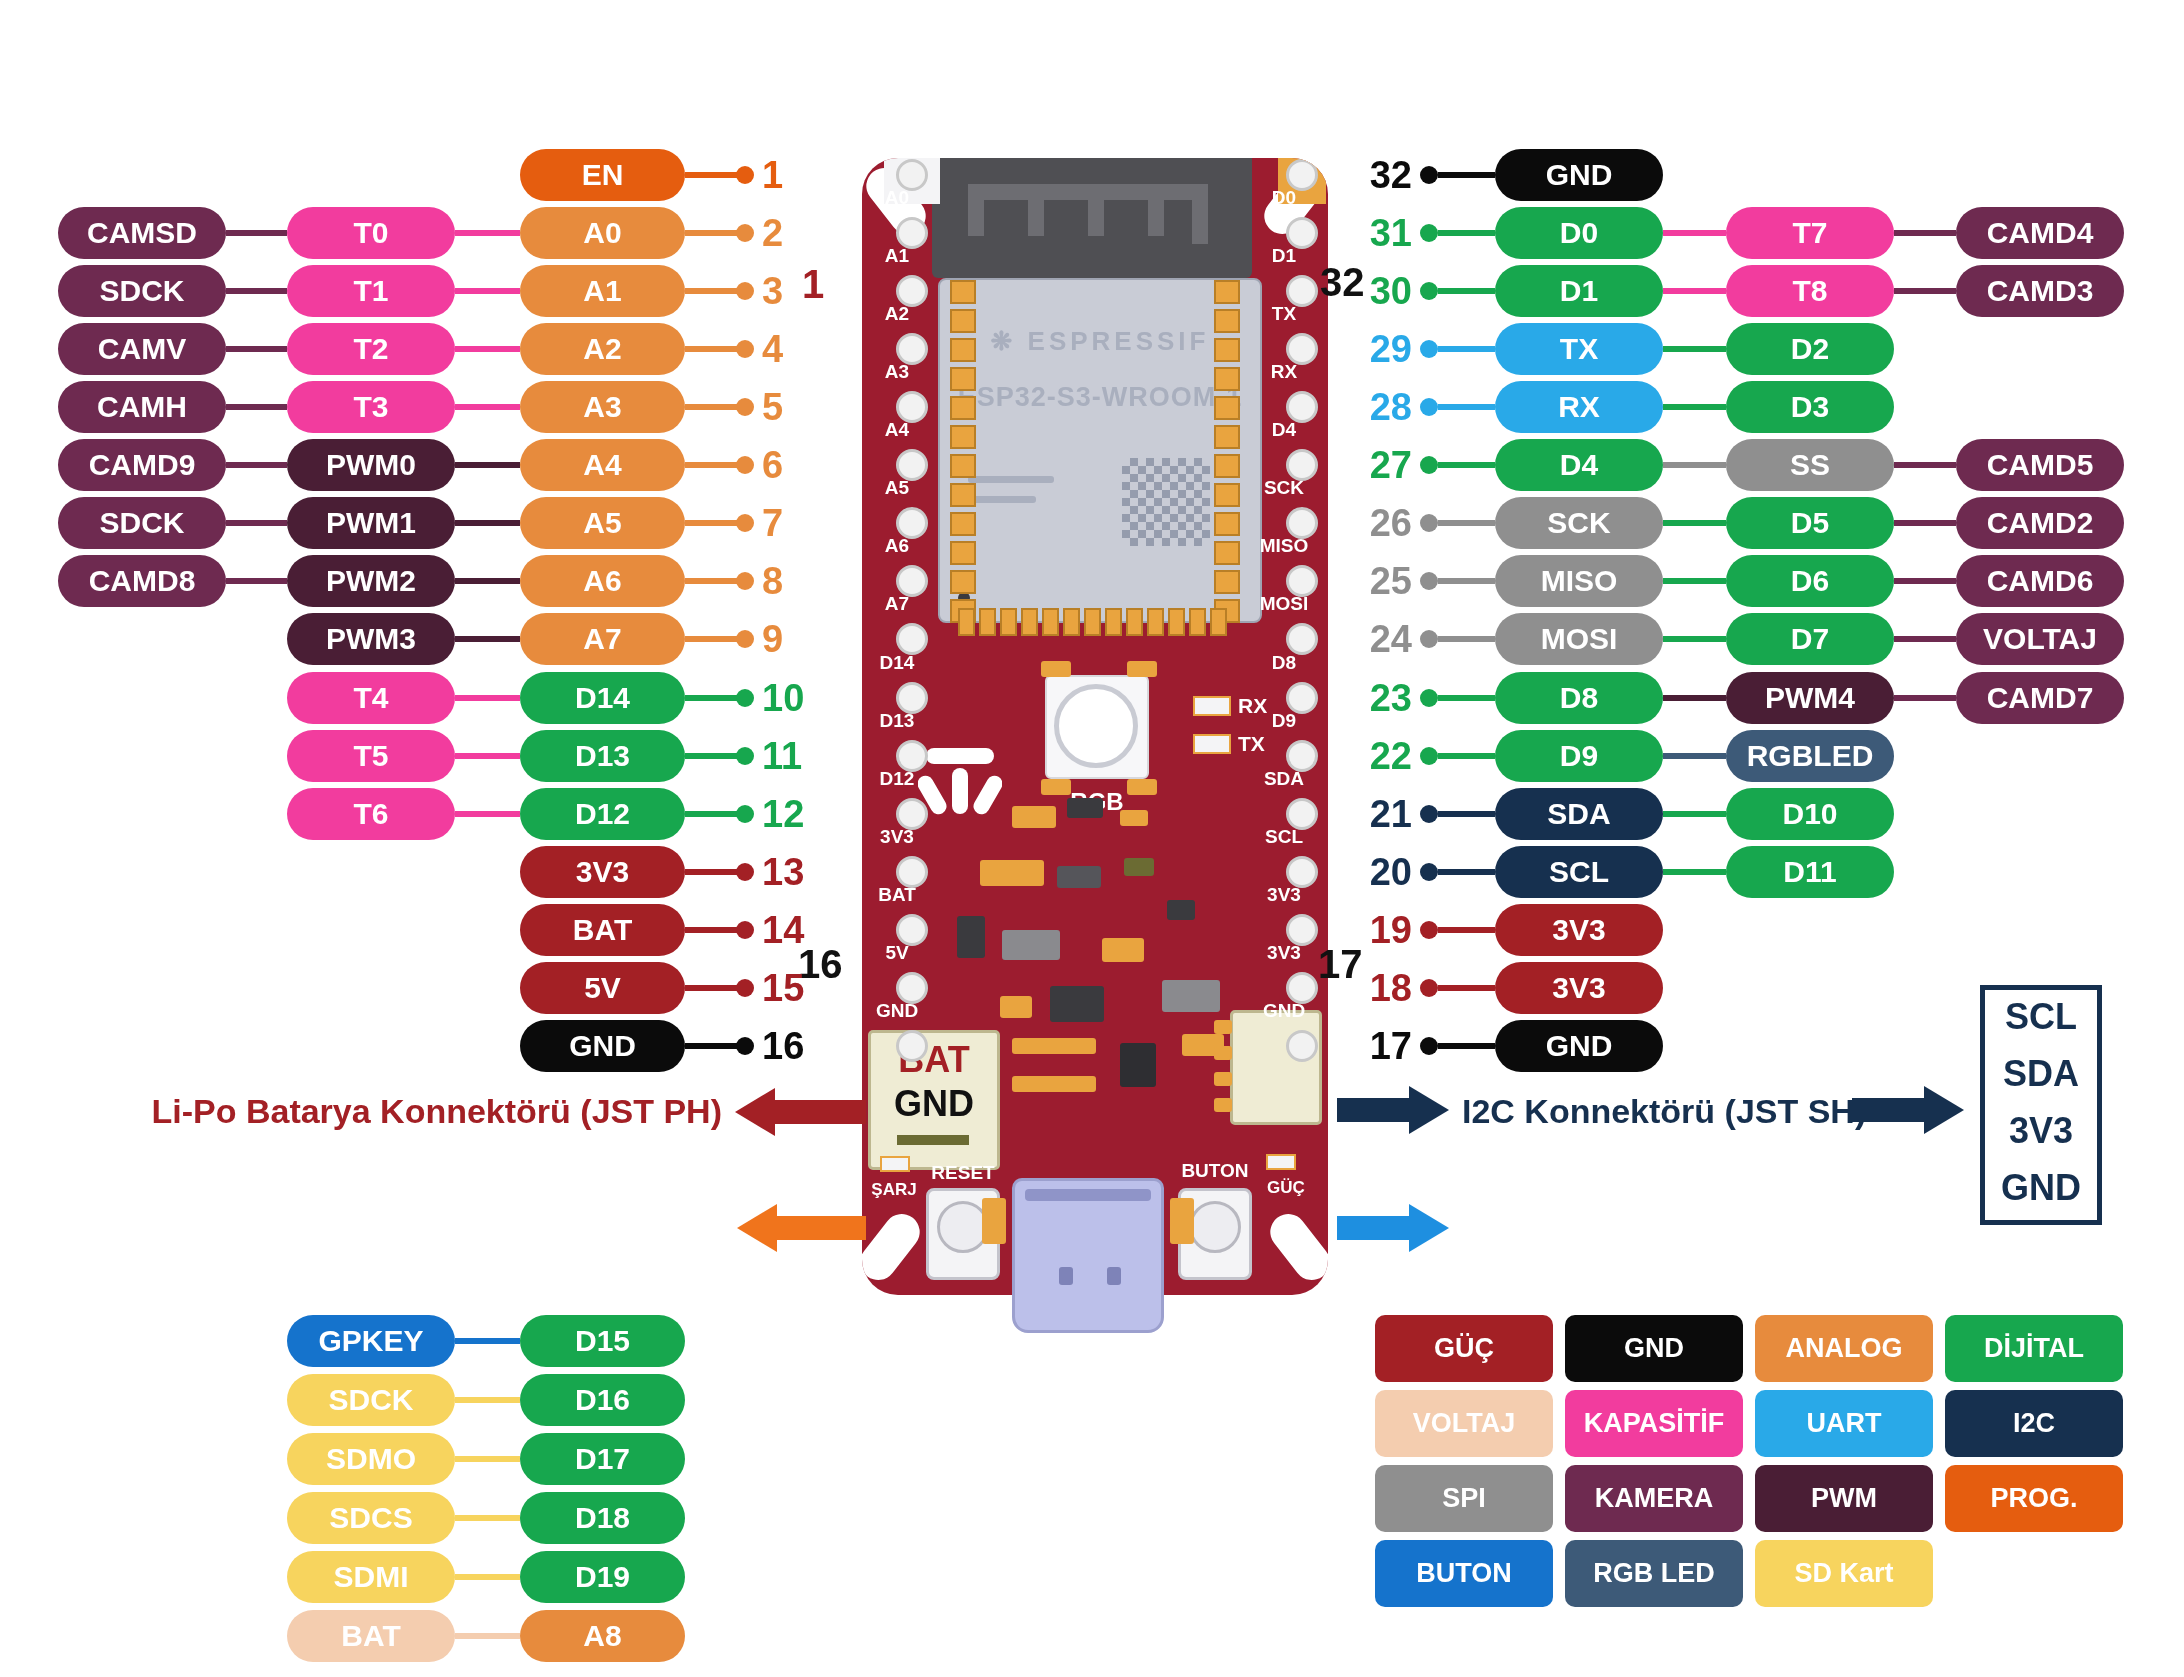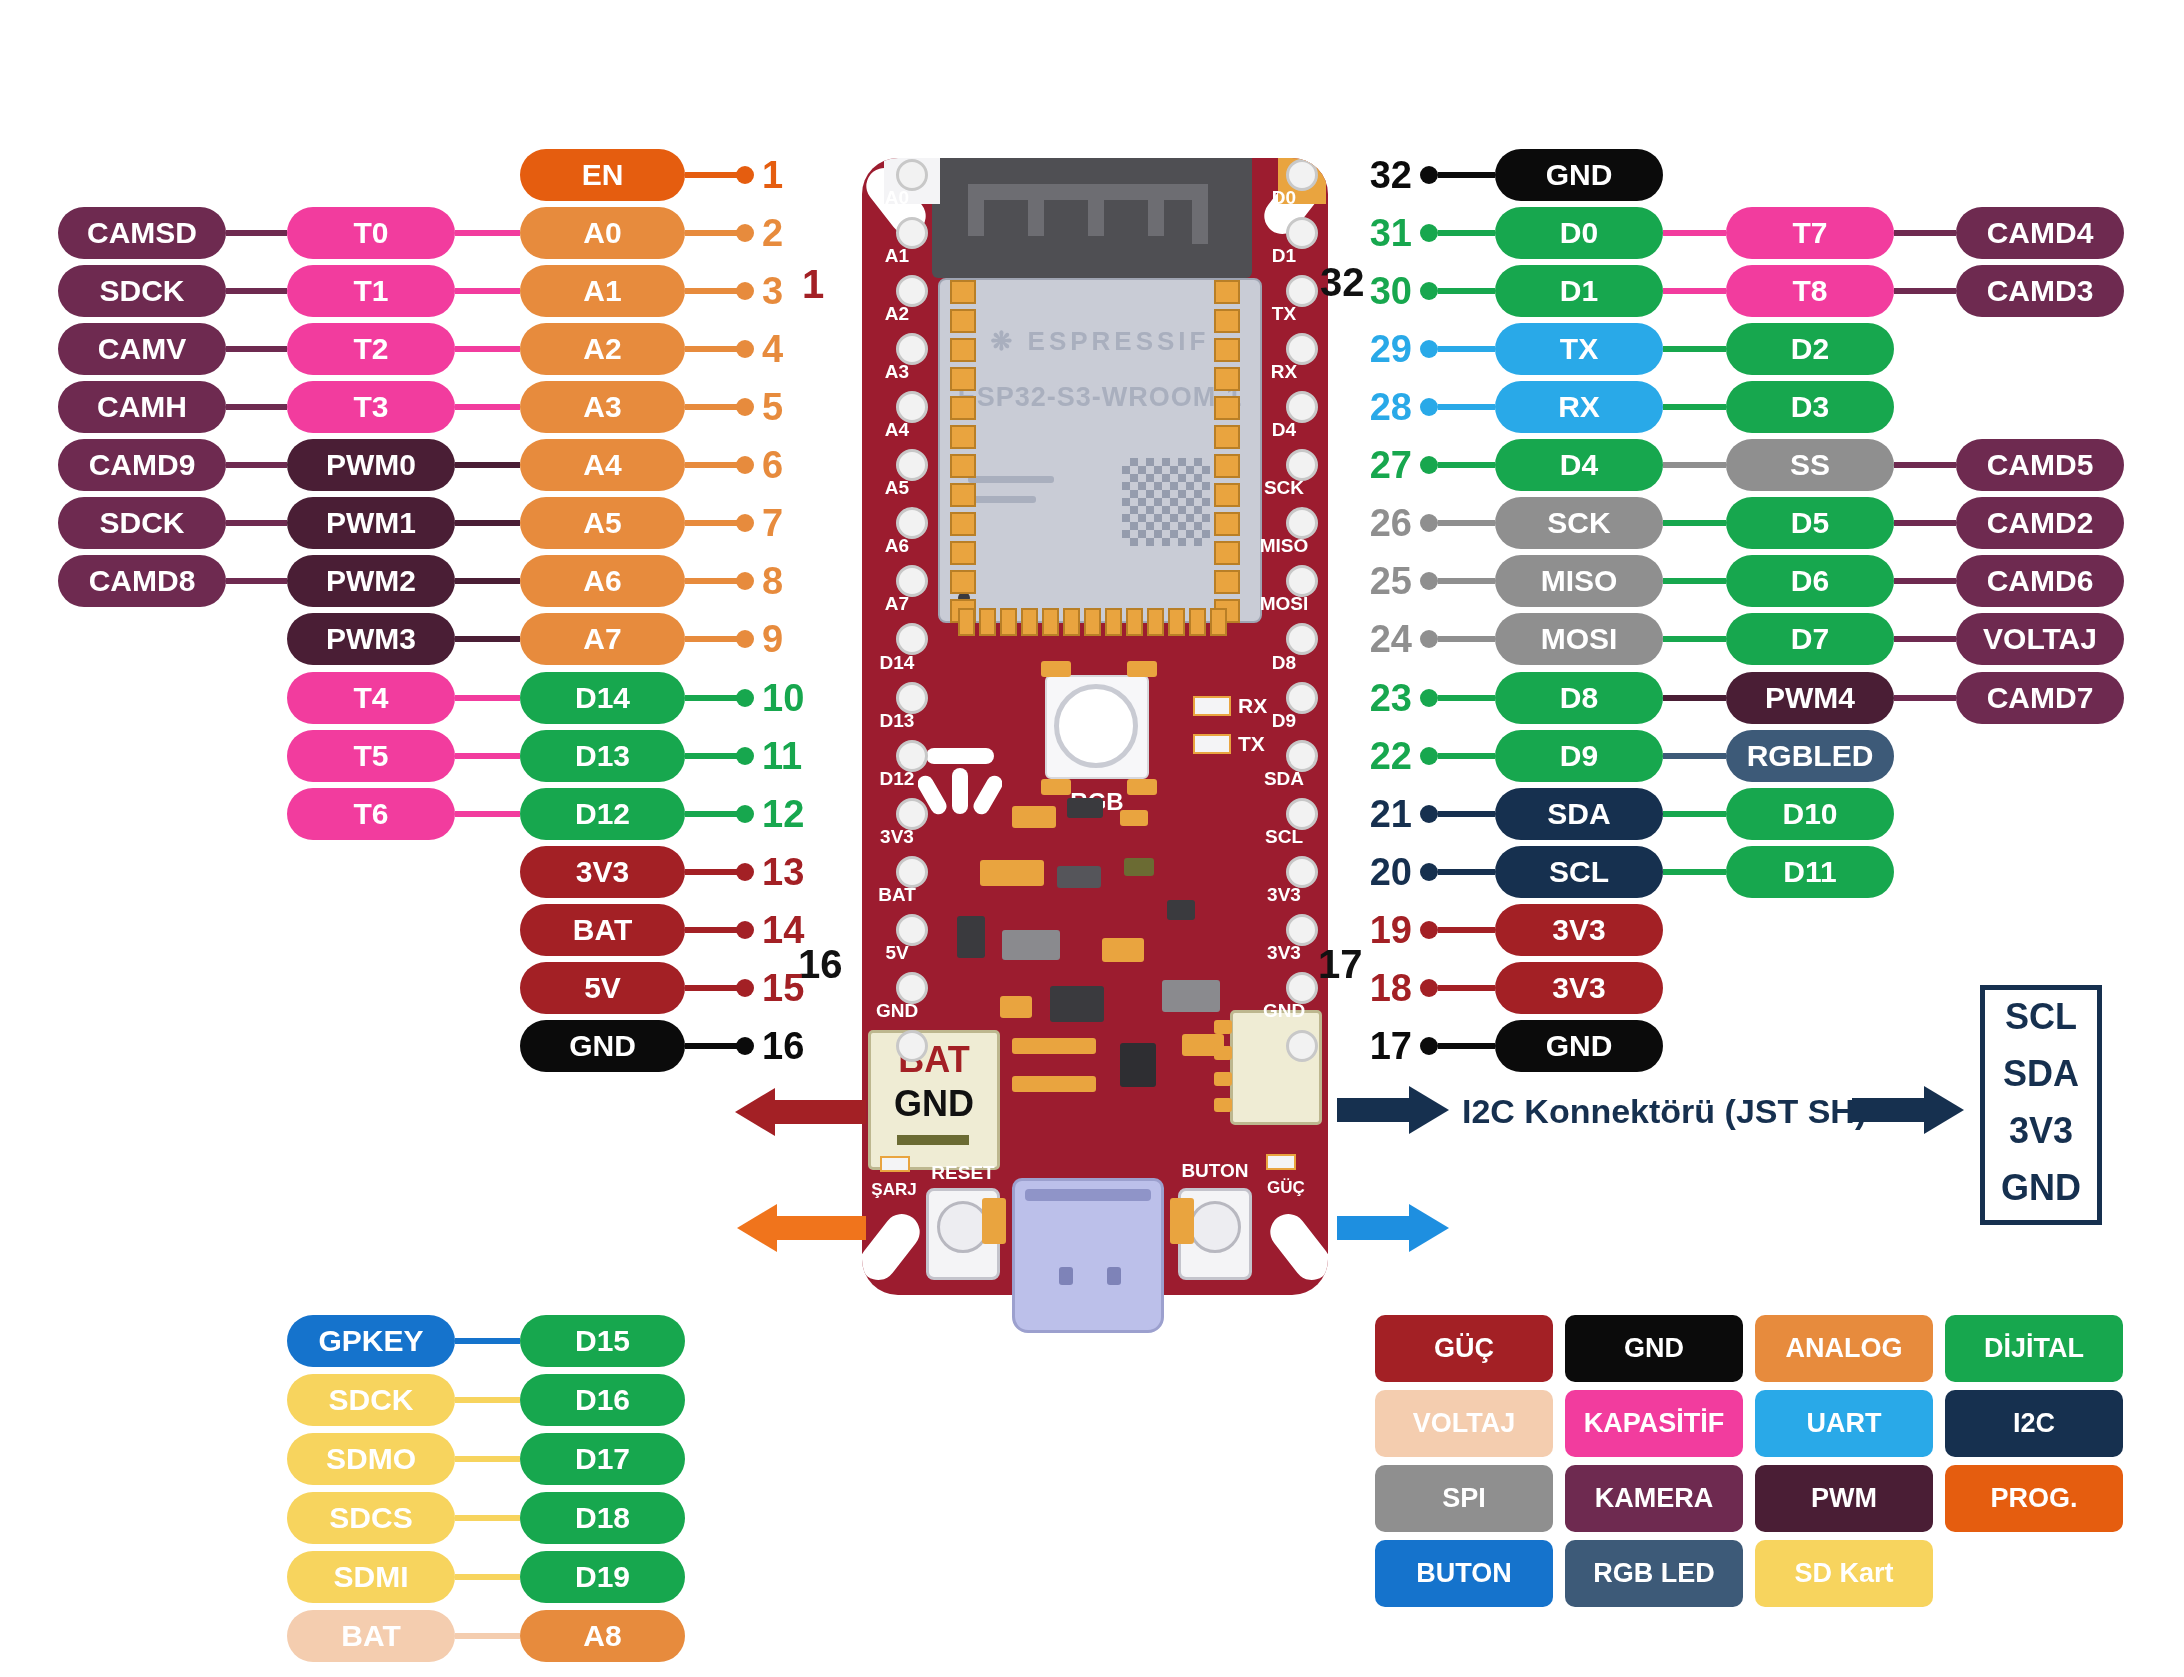--- a/index.html
+++ b/index.html
@@ -267,20 +267,21 @@
     <div class="usblip"></div>
     <div class="usbslot" style="left:44px;top:86px;"></div>
     <div class="usbslot" style="left:92px;top:86px;"></div>
   </div>
 
   <div class="cnum" style="left:802px;top:262px;color:#A32025;">1</div>
   <div class="cnum" style="left:1320px;top:260px;">32</div>
   <div class="cnum" style="left:798px;top:942px;">16</div>
   <div class="cnum" style="left:1318px;top:942px;">17</div>
 
+  <div class="annot" style="left:150px;top:1092px;width:572px;text-align:right;color:#A32025;">Li-Po Batarya Konnektörü (JST PH)</div>
   <div class="ahead-l" style="left:735px;top:1088px;border-right:40px solid #A32025;"></div>
   <div class="abar-rect" style="left:775px;top:1100px;width:91px;background:#A32025;"></div>
 
   <div class="ahead-l" style="left:737px;top:1204px;border-right:40px solid #F0741C;"></div>
   <div class="abar-rect" style="left:777px;top:1216px;width:89px;background:#F0741C;"></div>
 
   <div class="abar-rect" style="left:1337px;top:1098px;width:72px;background:#16304F;"></div>
   <div class="ahead-r" style="left:1409px;top:1086px;border-left:40px solid #16304F;"></div>
   <div class="annot" style="left:1462px;top:1092px;color:#16304F;">I2C Konnektörü (JST SH)</div>
   <div class="abar-rect" style="left:1852px;top:1098px;width:72px;background:#16304F;"></div>

